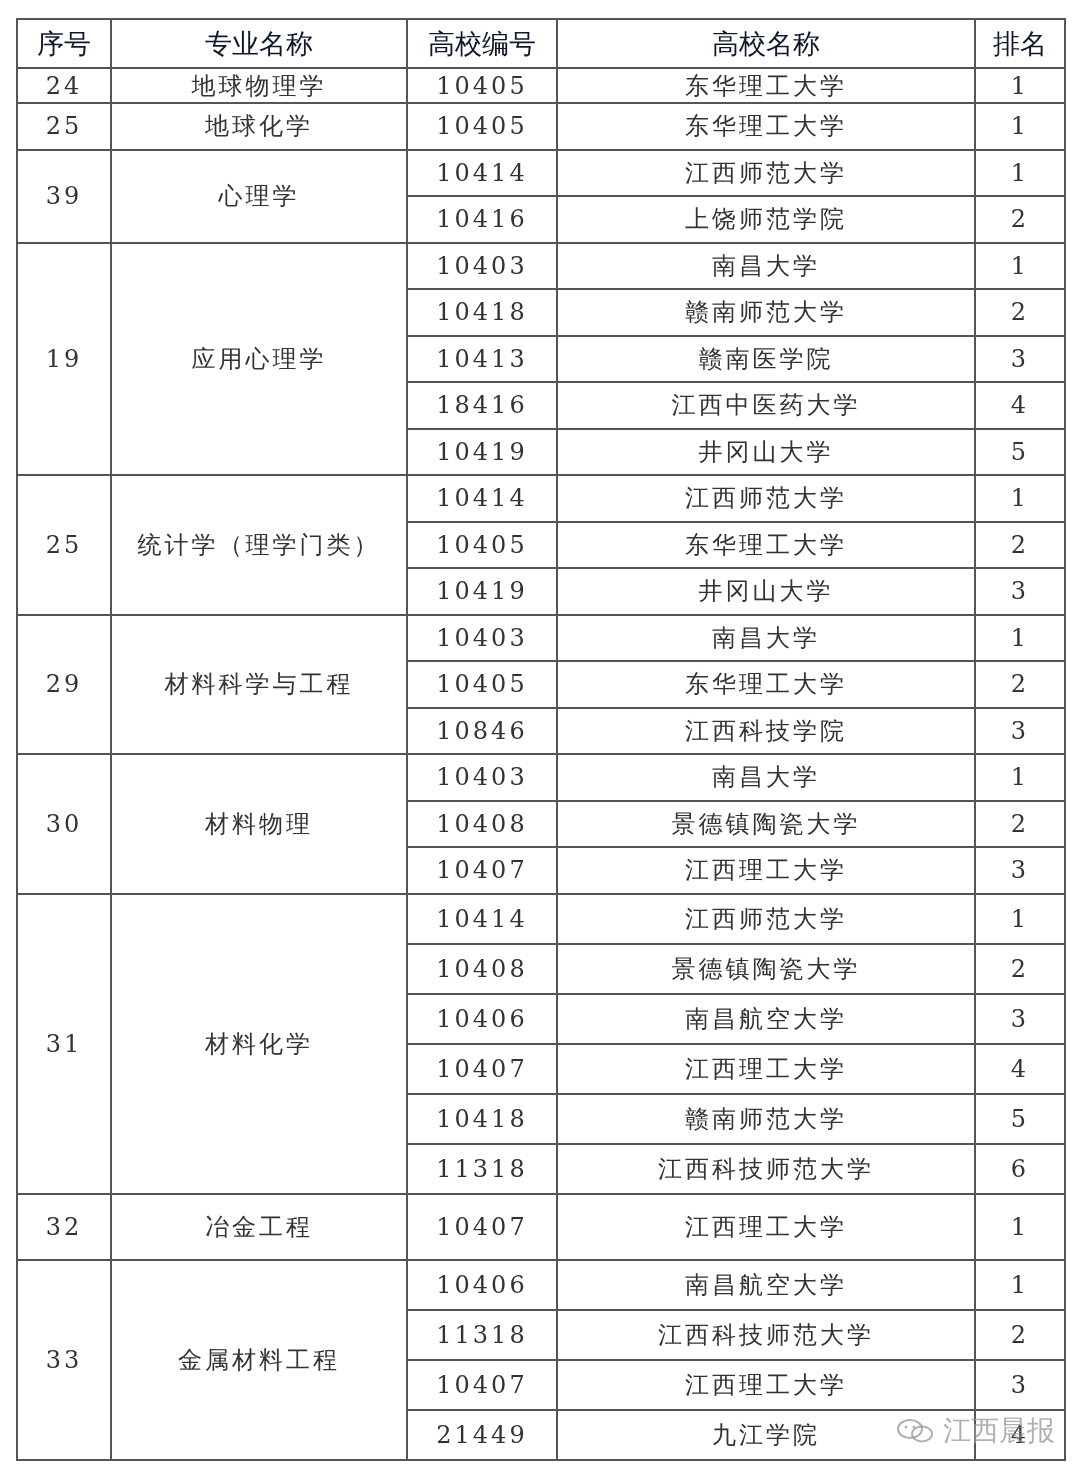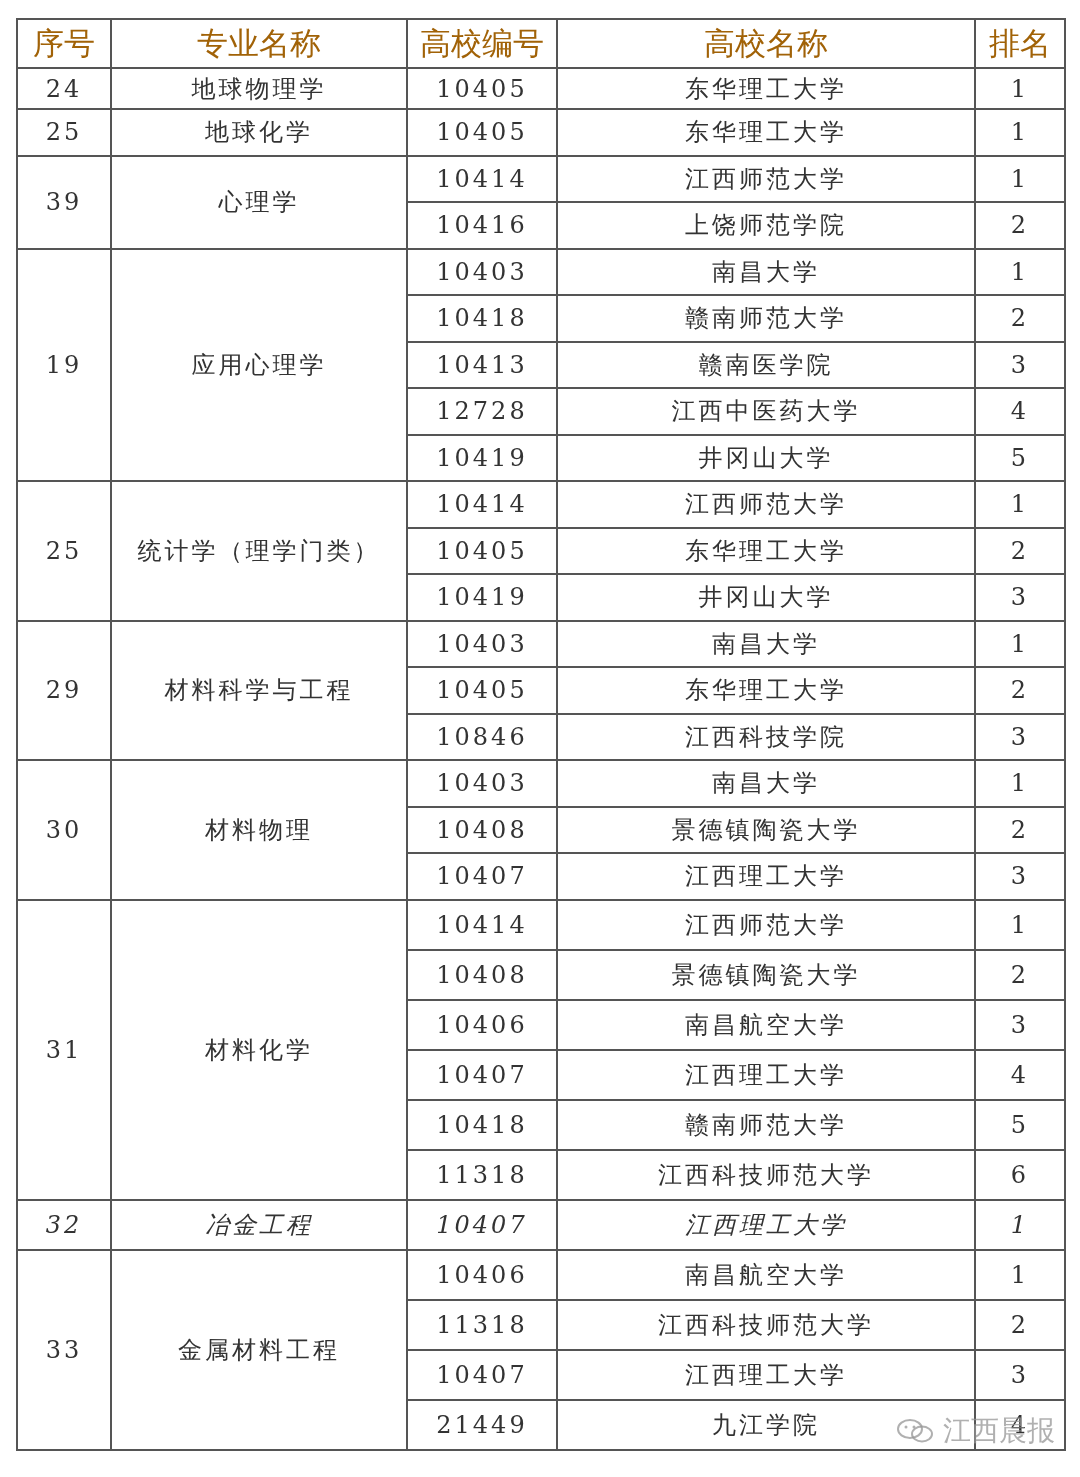--- a/index.html
+++ b/index.html
@@ -1,20 +1,20 @@
 <!DOCTYPE html>
 <html><head>
 <meta charset="utf-8">
 <style>
   html, body { margin:0; padding:0; background:#ffffff; }
   body { width:1080px; height:1477px; position:relative; overflow:hidden;
          font-family: "DejaVu Serif", "Liberation Serif", serif; color:#222; }
   table.rank { position:absolute; left:16px; top:18px; border-collapse:collapse; width:1048px; table-layout:fixed; }
   table.rank td, table.rank th { border:2px solid #555; text-align:center; vertical-align:middle; padding:0; font-weight:normal; }
-  table.rank th { height:47px; font-family: "DejaVu Sans", "Liberation Sans", sans-serif; font-size:31px; color:#a16207; }
+  table.rank th { height:47px; font-family: "DejaVu Sans", "Liberation Sans", sans-serif; font-size:27px; color:#0f172a; }
   table.rank td { font-size:24px; letter-spacing:3px; color:#333; }
   td.num { letter-spacing:2px; }
   col.c1 { width:94px; } col.c2 { width:296px; } col.c3 { width:150px; } col.c4 { width:418px; } col.c5 { width:90px; }
   .watermark { position:absolute; left:895px; top:1412px; font-family:Liberation Mono, monospace; font-size:28px; color:rgba(150,150,150,0.75); display:flex; align-items:center; gap:6px; }
   .wm-icon { width:42px; height:28px; }
 </style>
 </head>
 <body>
 
 <table class="rank">
@@ -28,21 +28,21 @@
   <thead>
     <tr>
       <th>序号</th>
       <th>专业名称</th>
       <th>高校编号</th>
       <th>高校名称</th>
       <th>排名</th>
     </tr>
   </thead>
   <tbody id="tbody">
-      <tr style="height: 41px;">
+      <tr style="height: 35px;">
         <td class="num" rowspan="1">24</td>
         <td rowspan="1">地球物理学</td>
         <td class="num">10405</td>
         <td>东华理工大学</td>
         <td class="num">1</td>
       </tr>
       <tr style="height: 46.5px;">
         <td class="num" rowspan="1">25</td>
         <td rowspan="1">地球化学</td>
         <td class="num">10405</td>
@@ -72,21 +72,21 @@
         <td class="num">10418</td>
         <td>赣南师范大学</td>
         <td class="num">2</td>
       </tr>
       <tr style="height: 46.5px;">
         <td class="num">10413</td>
         <td>赣南医学院</td>
         <td class="num">3</td>
       </tr>
       <tr style="height: 46.5px;">
-        <td class="num">12728</td>
+        <td class="num">18416</td>
         <td>江西中医药大学</td>
         <td class="num">4</td>
       </tr>
       <tr style="height: 46.5px;">
         <td class="num">10419</td>
         <td>井冈山大学</td>
         <td class="num">5</td>
       </tr>
       <tr style="height: 46.5px;">
         <td class="num" rowspan="3">25</td>
@@ -164,21 +164,21 @@
       <tr style="height: 50px;">
         <td class="num">10418</td>
         <td>赣南师范大学</td>
         <td class="num">5</td>
       </tr>
       <tr style="height: 50px;">
         <td class="num">11318</td>
         <td>江西科技师范大学</td>
         <td class="num">6</td>
       </tr>
-      <tr style="height: 50px; font-style: italic;">
+      <tr style="height: 66px;">
         <td class="num" rowspan="1">32</td>
         <td rowspan="1">冶金工程</td>
         <td class="num">10407</td>
         <td>江西理工大学</td>
         <td class="num">1</td>
       </tr>
       <tr style="height: 50px;">
         <td class="num" rowspan="4">33</td>
         <td rowspan="4">金属材料工程</td>
         <td class="num">10406</td>

